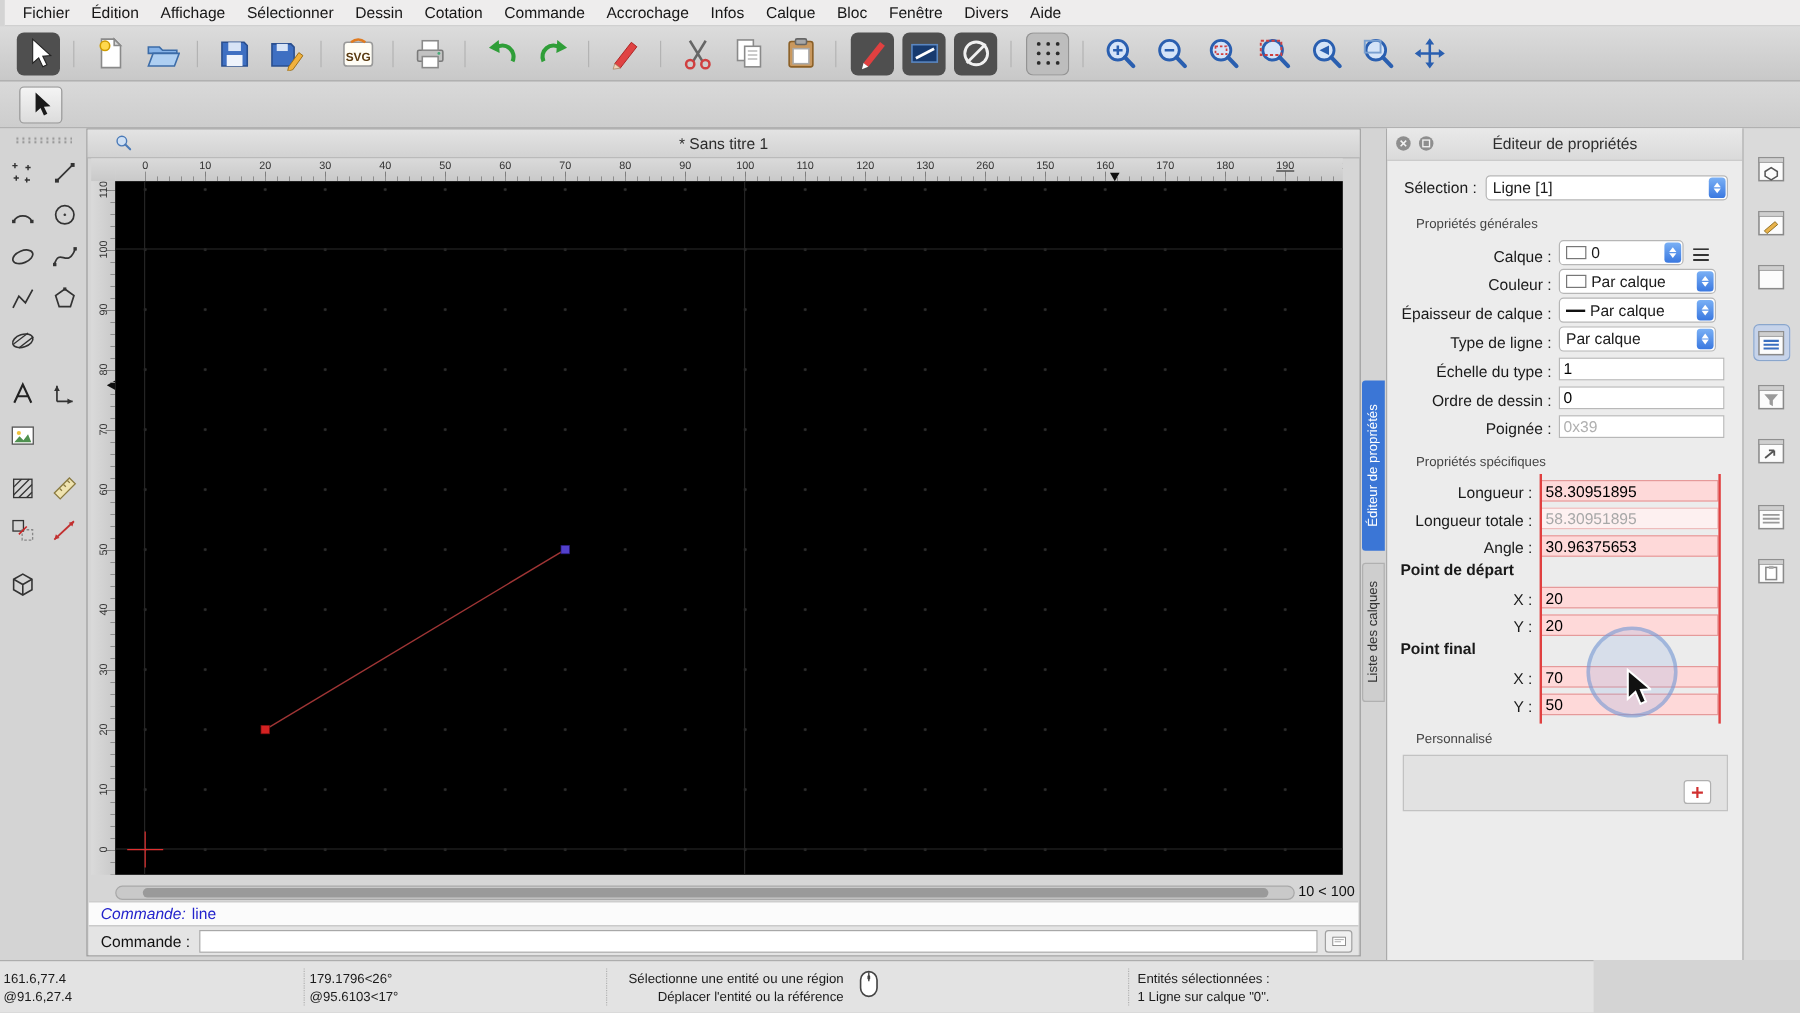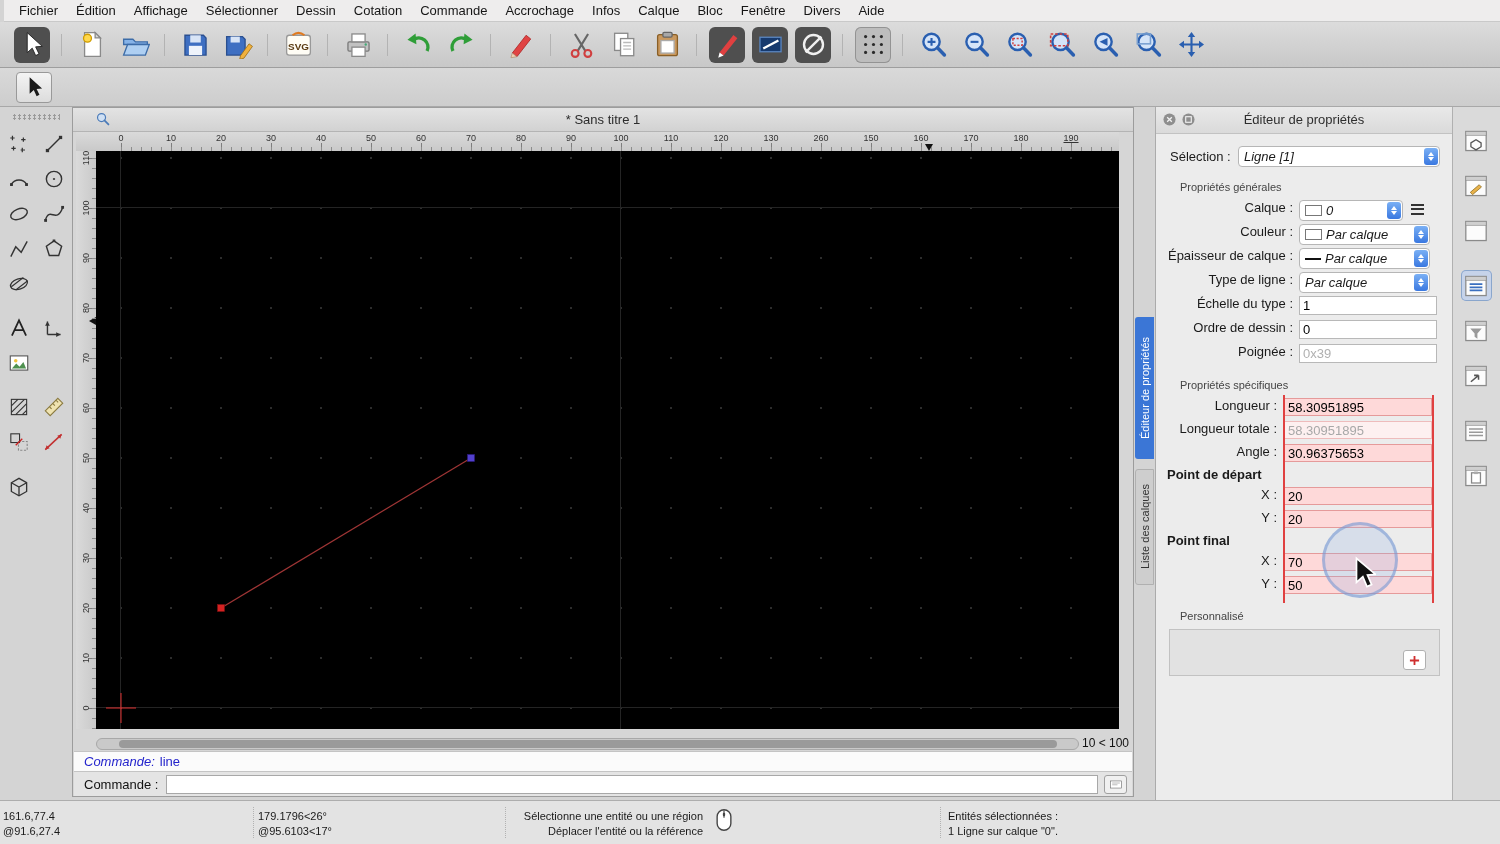--- a/index.html
+++ b/index.html
@@ -66,28 +66,28 @@
   .vtab.active{background:#3b76d6;color:#fff;top:210px;height:142px;border-radius:0 3px 3px 0;}
   .vtab.inactive{background:#cecece;color:#333;border:1px solid #b0b0b0;top:362px;height:116px;border-radius:0 3px 3px 0;}
   
   #prop-panel{position:absolute;left:1155px;top:0;width:297px;height:693px;background:#ececec;border-left:1px solid #ababab;box-sizing:border-box;}
   .pe-header{position:relative;height:26px;background:linear-gradient(#e9e9e9,#dadada);border-bottom:1px solid #c2c2c2;}
   .pe-title{position:absolute;left:0;right:0;top:0;text-align:center;line-height:26px;font-size:13px;color:#2e2e2e;}
   .hdr-btn{position:absolute;top:6px;width:13px;height:13px;border:none;background:transparent;padding:0;}
   #pe-close{left:7px;} #pe-float{left:26px;}
   .pe-selrow{display:flex;align-items:center;margin:12px 12px 0 14px;}
   .pe-sel-label{width:68px;font-size:13px;flex:none;}
-  .combo{display:flex;align-items:center;background:#fff;border:1px solid #b6b6b6;border-radius:4px;height:21px;padding-left:5px;box-sizing:border-box;font-style:italic;}
+  .combo{display:flex;align-items:center;background:#fff;border:1px solid #b6b6b6;border-radius:4px;height:21px;padding-left:5px;box-sizing:border-box;}
   .combo-text{flex:1;font-size:13px;white-space:nowrap;overflow:hidden;}
   .stepper{width:14px;height:17px;flex:none;border-radius:3px;background:linear-gradient(#7ab0f5,#3a78e0);display:flex;flex-direction:column;align-items:center;justify-content:center;gap:1px;margin-right:1px;}
   .tri-up{width:0;height:0;border-left:3px solid transparent;border-right:3px solid transparent;border-bottom:4px solid #fff;}
   .tri-dn{width:0;height:0;border-left:3px solid transparent;border-right:3px solid transparent;border-top:4px solid #fff;}
   .sel-combo{flex:1;}
   .pe-section{margin:14px 0 7px 24px;font-size:11px;color:#444;}
-  .prow{display:flex;align-items:flex-start;height:21px;margin:0 12px 3px 0;}
+  .prow{display:flex;align-items:flex-end;height:21px;margin:0 12px 3px 0;}
   .plabel{width:143px;text-align:right;padding-right:6px;font-size:13px;flex:none;box-sizing:border-box;}
   .swatch{width:15px;height:9px;background:#fff;border:1px solid #777;margin-right:4px;flex:none;}
   .lineswatch{width:16px;height:2px;background:#111;margin-right:4px;flex:none;}
   .hamb{width:21px;height:18px;margin-left:4px;border:none;background:transparent;display:flex;align-items:center;justify-content:center;padding:0;}
   .hamb-lines{display:block;width:13px;height:11px;background:repeating-linear-gradient(to bottom,#333 0 1.7px,transparent 1.7px 4.4px);}
   .wfield{width:130px;height:17px;border:1px solid #b8b8b8;font-size:13px;padding:0 3px;background:#fff;font-family:inherit;box-sizing:content-box;}
   .wfield.gray{color:#b0b0b0;}
   .prow.spec{margin:0 0 3px 0;height:20px;}
   .plabel2{width:126px;text-align:right;padding-right:5px;font-size:13px;flex:none;box-sizing:border-box;}
   .pfield{width:140px;height:16px;background:#fed9d9;border:1px solid #e59a9a;font-size:13px;padding:0 3px;margin-left:2px;font-family:inherit;}
@@ -96,21 +96,21 @@
   .red-guide{position:absolute;width:2px;background:#e04040;top:288px;height:208px;pointer-events:none;z-index:5;}
   #custom-box{position:relative;margin:6px 12px 0 13px;height:45px;background:#e2e2e2;border:1px solid #c2c2c2;}
   #add-custom{position:absolute;right:13px;bottom:5px;width:23px;height:20px;background:#fff;border:1px solid #b0b0b0;border-radius:3px;display:flex;align-items:center;justify-content:center;padding:0;}
   
   #dock-strip{position:absolute;left:1452px;top:0;width:48px;height:693px;background:#dadada;border-left:1px solid #b0b0b0;display:flex;flex-direction:column;align-items:center;padding-top:18px;gap:14px;box-sizing:border-box;}
   .dock-btn{width:31px;height:31px;border:none;background:transparent;padding:1px;flex:none;}
   .dock-btn.gap{margin-top:10px;}
   .dock-btn.active{background:#c6d3ea;border-radius:5px;box-shadow:inset 0 0 0 1px #8aa6cc;}
   .dock-btn .icon-svg{width:28px;height:28px;}
   
-  #statusbar{position:absolute;left:0;top:800px;width:1500px;height:44px;background:#e3e3e3;border-top:1px solid #adadad;font-size:11px;color:#1a1a1a;box-sizing:border-box;}
+  #statusbar{position:absolute;left:0;top:800px;width:1328px;height:44px;background:#e3e3e3;border-top:1px solid #adadad;font-size:11px;color:#1a1a1a;box-sizing:border-box;}
   .sb-block{position:absolute;top:8px;line-height:15px;}
   .sb-sep{position:absolute;top:6px;bottom:6px;width:1px;border-left:1px dotted #b2b2b2;}
   .sb-hint{position:absolute;left:505px;width:198px;top:8px;line-height:15px;text-align:right;}
   #mouse-hint-icon{position:absolute;left:716px;top:7px;}
   
   #cursor-fx{position:absolute;left:1322px;top:522px;width:70px;height:70px;border-radius:50%;border:3px solid rgba(115,150,210,.55);background:rgba(140,172,228,.22);z-index:50;pointer-events:none;}
   #cursor-arrow{position:absolute;left:1354px;top:556px;z-index:51;pointer-events:none;}
   .icon-svg{display:block;}
 </style>
 </head>

